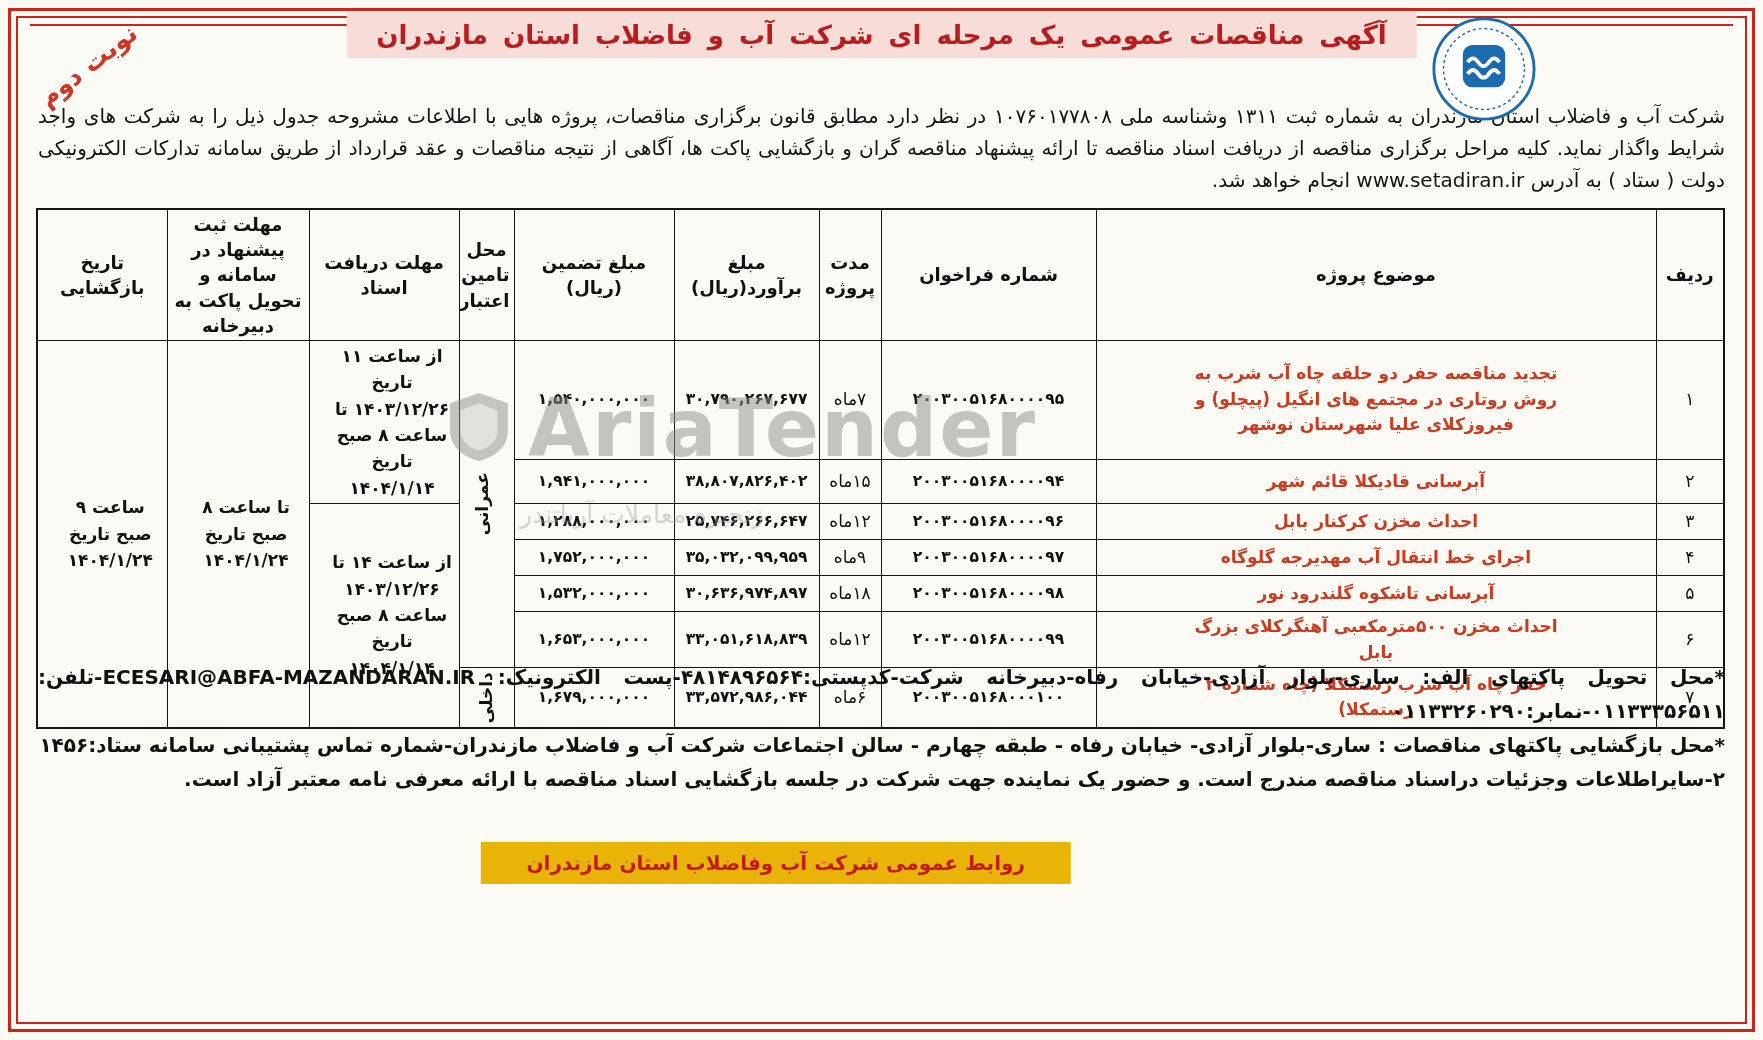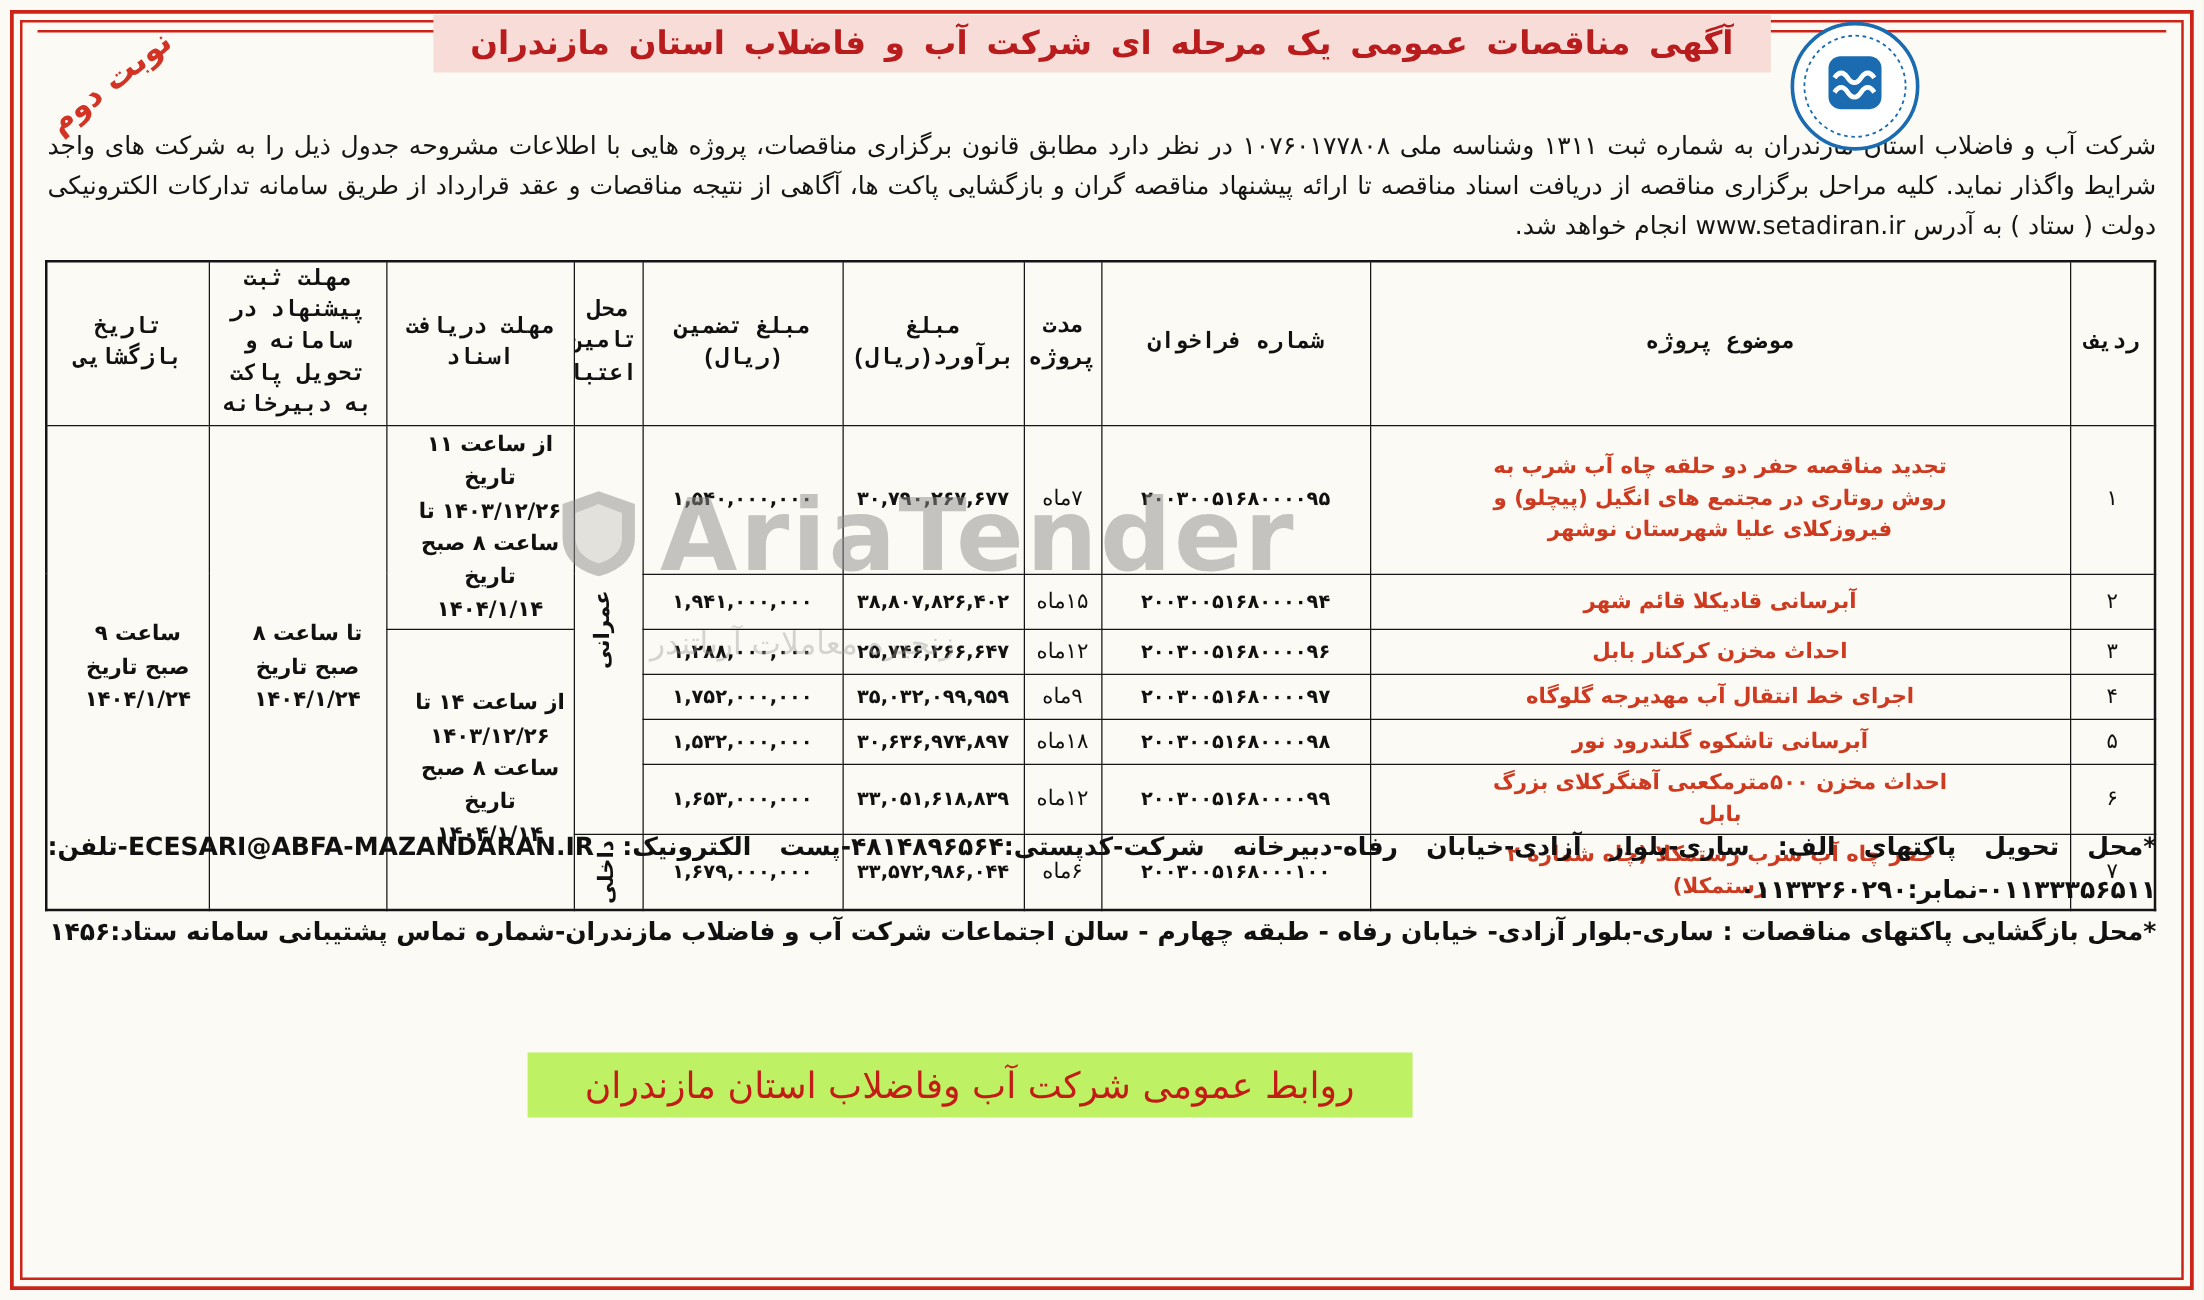--- a/index.html
+++ b/index.html
@@ -35,41 +35,41 @@
 
   .tender-table {
     position:absolute; top:208px; right:38px; width:1687px;
     direction:rtl; border-collapse:collapse; table-layout:fixed;
     border:2px solid #151515; z-index:2; background:transparent;
   }
   .tender-table th, .tender-table td {
     border:1px solid #151515; text-align:center; vertical-align:middle;
     padding:2px 4px; color:#111; overflow:hidden;
   }
-  .tender-table th { font-size:18px; font-weight:bold; line-height:1.4;font-family:Liberation Mono, monospace; }
+  .tender-table th { font-size:18px; font-weight:bold; line-height:1.4; }
   .tender-table td { font-size:17px; line-height:1.5; }
   td.num { font-size:15.5px; white-space:nowrap; font-weight:bold; }
   td.subject { color:#cd3a20; font-weight:bold; }
   .subject-inner { max-width:400px; margin:0 auto; }
   td.deadline { font-weight:bold; line-height:1.55;padding-left:20px; }
   td.funding { padding:0; }
   .vtext { display:inline-block; transform:rotate(-90deg); white-space:nowrap;
            font-size:17px; font-weight:bold; letter-spacing:1px; }
   tr.h  { height:86px; }
   tr.r1 { height:96px; }
   tr.rS { height:36px; }
   tr.r6 { height:56px; }
   tr.r7 { height:60px; }
 
   .footer { position:absolute; top:660px; right:38px; left:38px; direction:rtl; z-index:2; }
   .footer-line { font-size:20px; line-height:34px; text-align:justify; color:#111; font-weight:bold; }
 
   .banner {
     position:absolute; top:842px; left:44%; transform:translateX(-50%);
-    background:#bef264; color:#c41b17; font-weight:normal; font-size:29px;
+    background:#eab308; color:#c41b17; font-weight:bold; font-size:20px;
     padding:9px 46px; white-space:nowrap; z-index:2;
   }
 
   .watermark {
     position:absolute; top:382px; left:448px; display:flex; align-items:center; gap:18px;
     opacity:0.5; z-index:5; pointer-events:none;
   }
   .wm-text { font-size:80px; font-weight:bold; color:#8e8e8e; letter-spacing:2px; }
   .wm-sub {
     position:absolute; top:500px; left:520px; direction:rtl;
@@ -211,20 +211,21 @@
         <td class="num">۳۳,۵۷۲,۹۸۶,۰۴۴</td>
         <td class="num">۱,۶۷۹,۰۰۰,۰۰۰</td>
         <td class="funding"><span class="vtext">داخلی</span></td>
       </tr>
     </tbody>
   </table>
 
   <div class="footer">
     <div class="footer-line">*محل تحویل پاکتهای الف: ساری-بلوار آزادی-خیابان رفاه-دبیرخانه شرکت-کدپستی:۴۸۱۴۸۹۶۵۶۴-پست الکترونیک: ECESARI@ABFA-MAZANDARAN.IR-تلفن: ۰۱۱۳۳۳۵۶۵۱۱-نمابر:۰۱۱۳۳۲۶۰۲۹۰</div>
     <div class="footer-line">*محل بازگشایی پاکتهای مناقصات : ساری-بلوار آزادی- خیابان رفاه - طبقه چهارم - سالن اجتماعات شرکت آب و فاضلاب مازندران-شماره تماس پشتیبانی سامانه ستاد:۱۴۵۶</div>
+    <div class="footer-line">۲-سایراطلاعات وجزئیات دراسناد مناقصه مندرج است. و حضور یک نماینده جهت شرکت در جلسه بازگشایی اسناد مناقصه با ارائه معرفی نامه معتبر آزاد است.</div>
   </div>
 
   <div class="banner">روابط عمومی شرکت آب وفاضلاب استان مازندران</div>
 
   <div class="watermark">
     <span>
       <svg viewBox="0 0 60 70" width="62" height="74">
         <path d="M30 2 L58 12 V38 C58 55 45 64 30 68 C15 64 2 55 2 38 V12 Z" fill="#8e8e8e"></path>
         <path d="M30 12 L48 19 V38 C48 49 40 55 30 58 C20 55 12 49 12 38 V19 Z" fill="#fbfaf4" opacity="0.55"></path>
       </svg>

